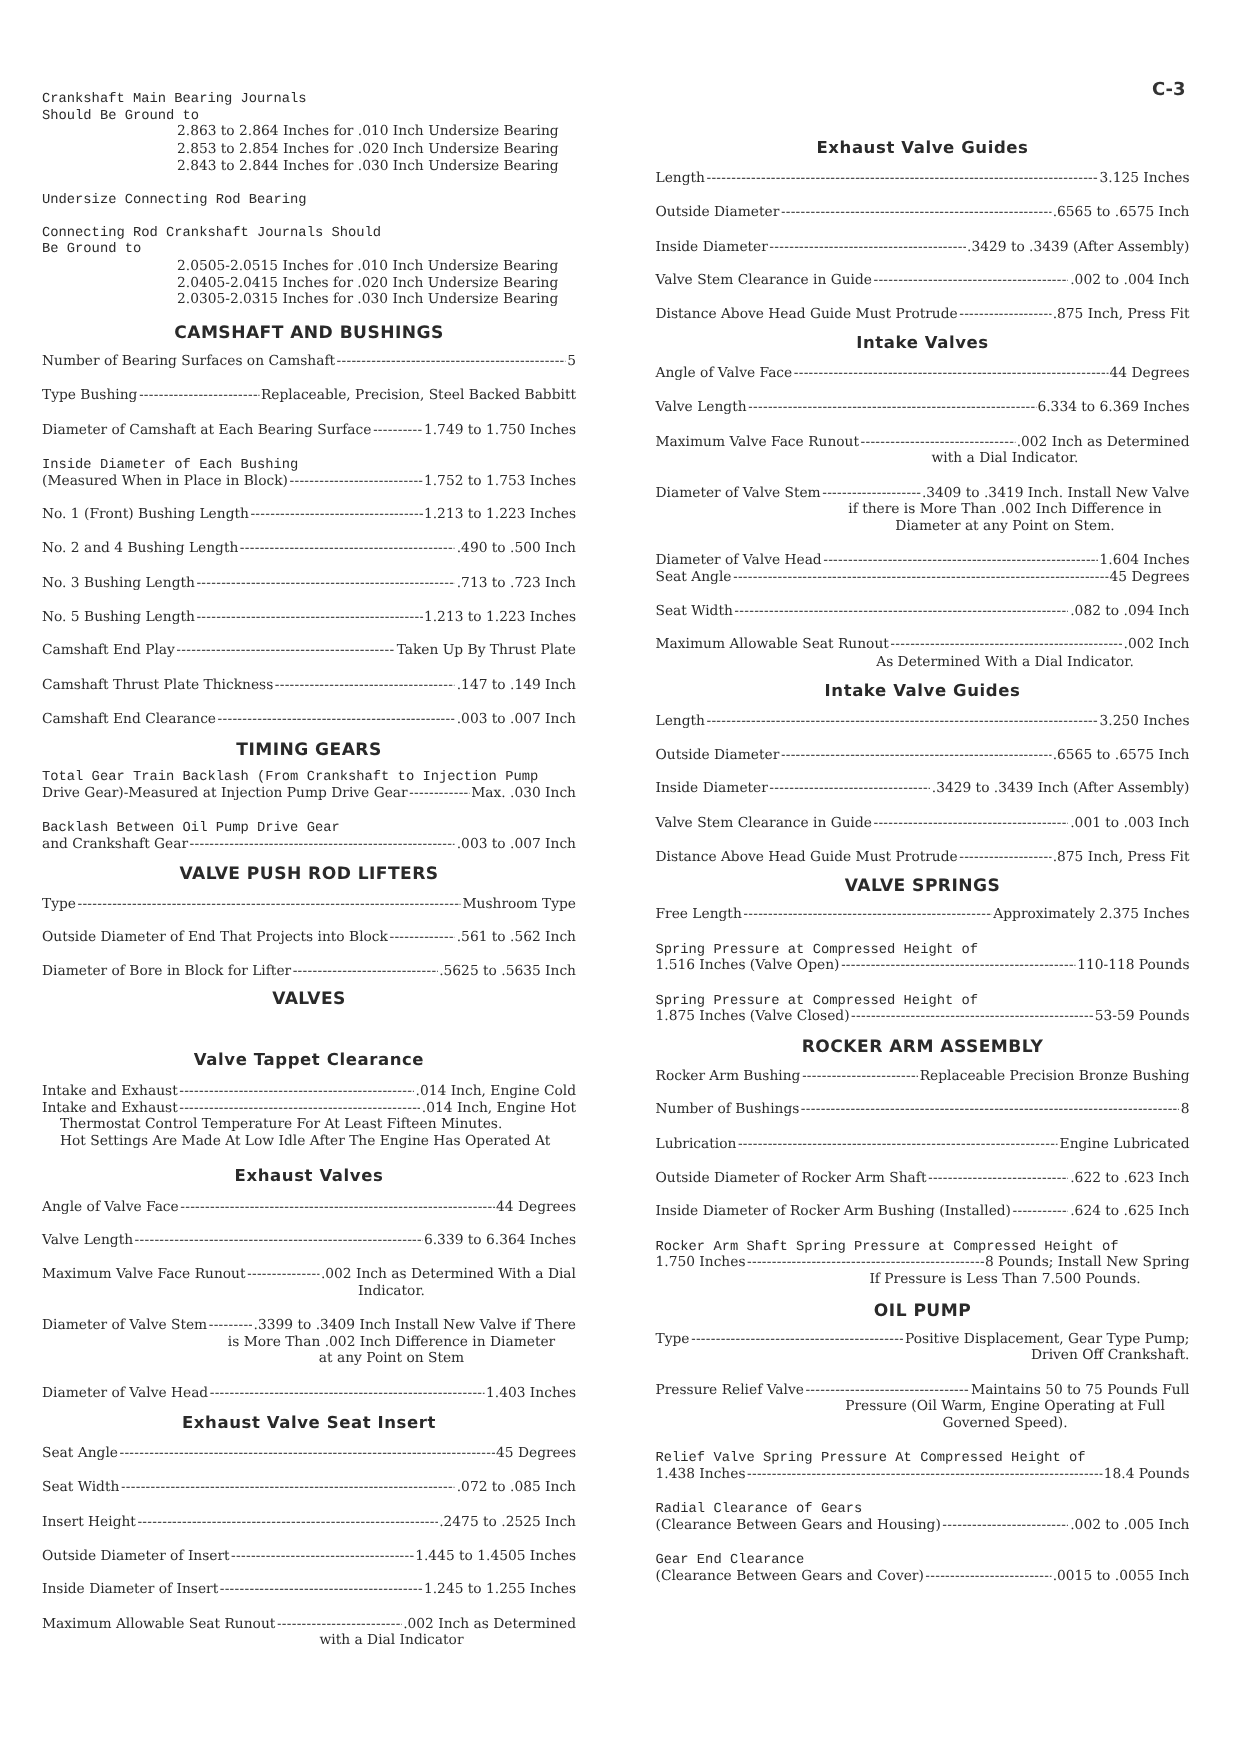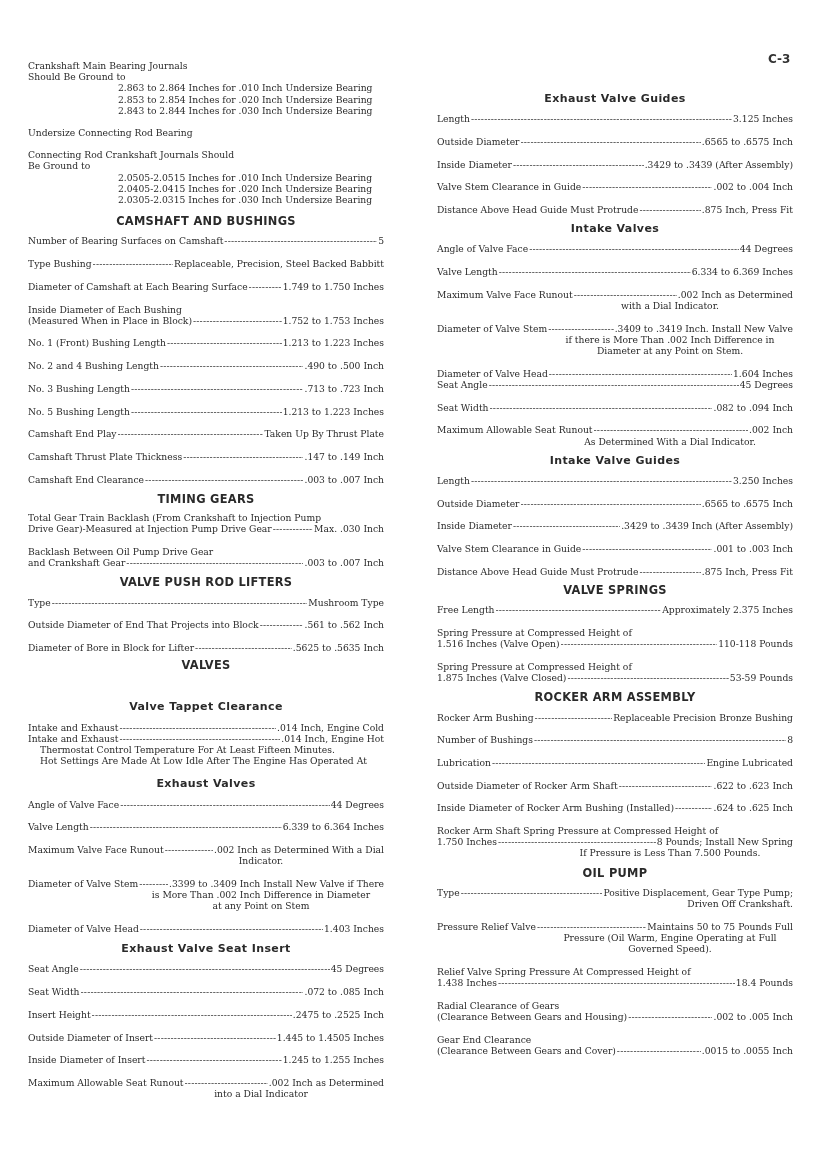--- a/index.html
+++ b/index.html
@@ -29,21 +29,21 @@
   }
   .spec { display: flex; align-items: baseline; white-space: nowrap; }
   .spec .lbl { flex: 0 0 auto; }
   .spec .dash { flex: 1 1 auto; overflow: hidden; margin: 0 1px; }
   .spec .dash::before {
     content: "------------------------------------------------------------------------------------------------------------------------------------------------";
     letter-spacing: 0.2px;
   }
   .spec .val { flex: 0 0 auto; }
   .cont { white-space: nowrap; }
-  .plain { white-space: nowrap; }
+  .plain { white-space: nowrap; font-family: Liberation Mono, monospace; }
   .undersize { padding-left: 90px; white-space: nowrap; }
 </style>
 </head>
 <body>
 
 <div class="page-num">C-3</div>
 
 <div class="col left">
   <div>
     <div class="plain">Crankshaft Main Bearing Journals</div>
@@ -291,21 +291,21 @@
           <span class="dash"></span>
           <span class="val">1.245 to 1.255 Inches</span>
         </div>
       </div>
       <div style="margin-top: 11.5px;">
         <div class="spec">
           <span class="lbl">Maximum Allowable Seat Runout</span>
           <span class="dash"></span>
           <span class="val">.002 Inch as Determined</span>
         </div>
-        <div class="cont" style="text-align: center; padding-left: 110px;">into a Dial Indicator</div>
+        <div class="cont" style="text-align: center; padding-left: 110px;">with a Dial Indicator</div>
       </div>
     </div>
 </div>
 
 <div class="col right">
   <div class="h-minor" style="margin-bottom:9px">Exhaust Valve Guides</div>
   <div>
       <div>
         <div class="spec">
           <span class="lbl">Length</span>

